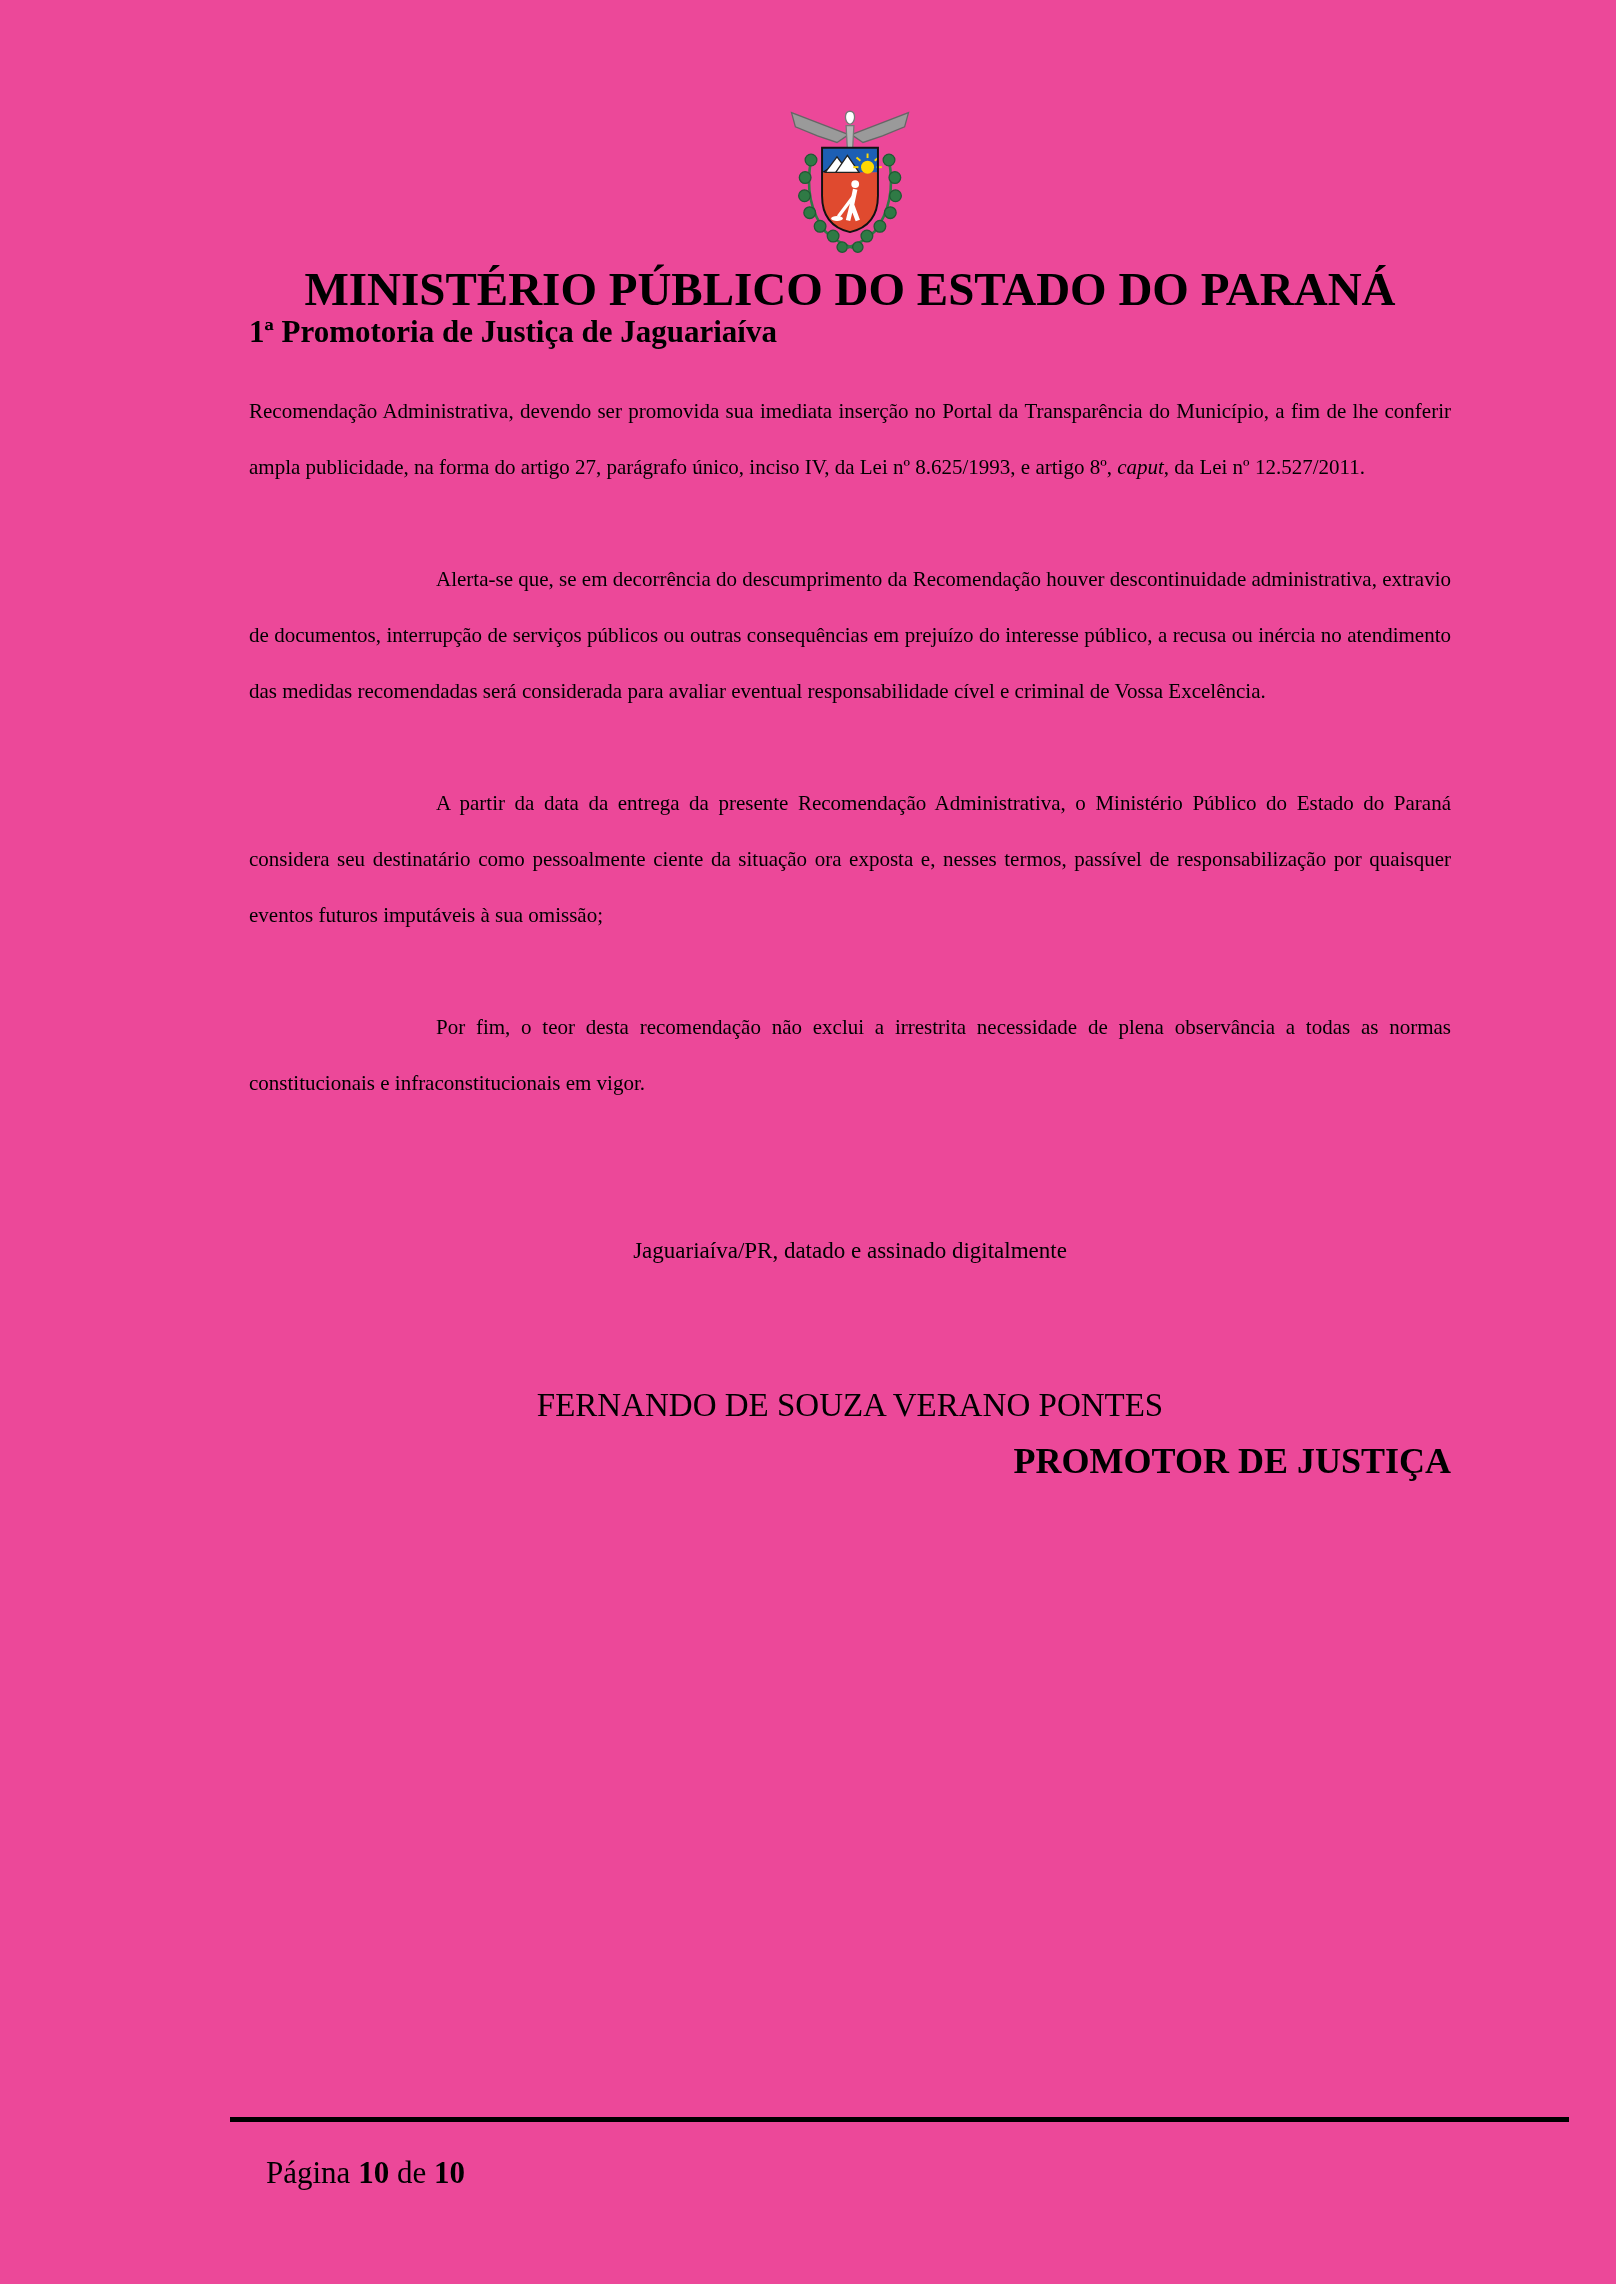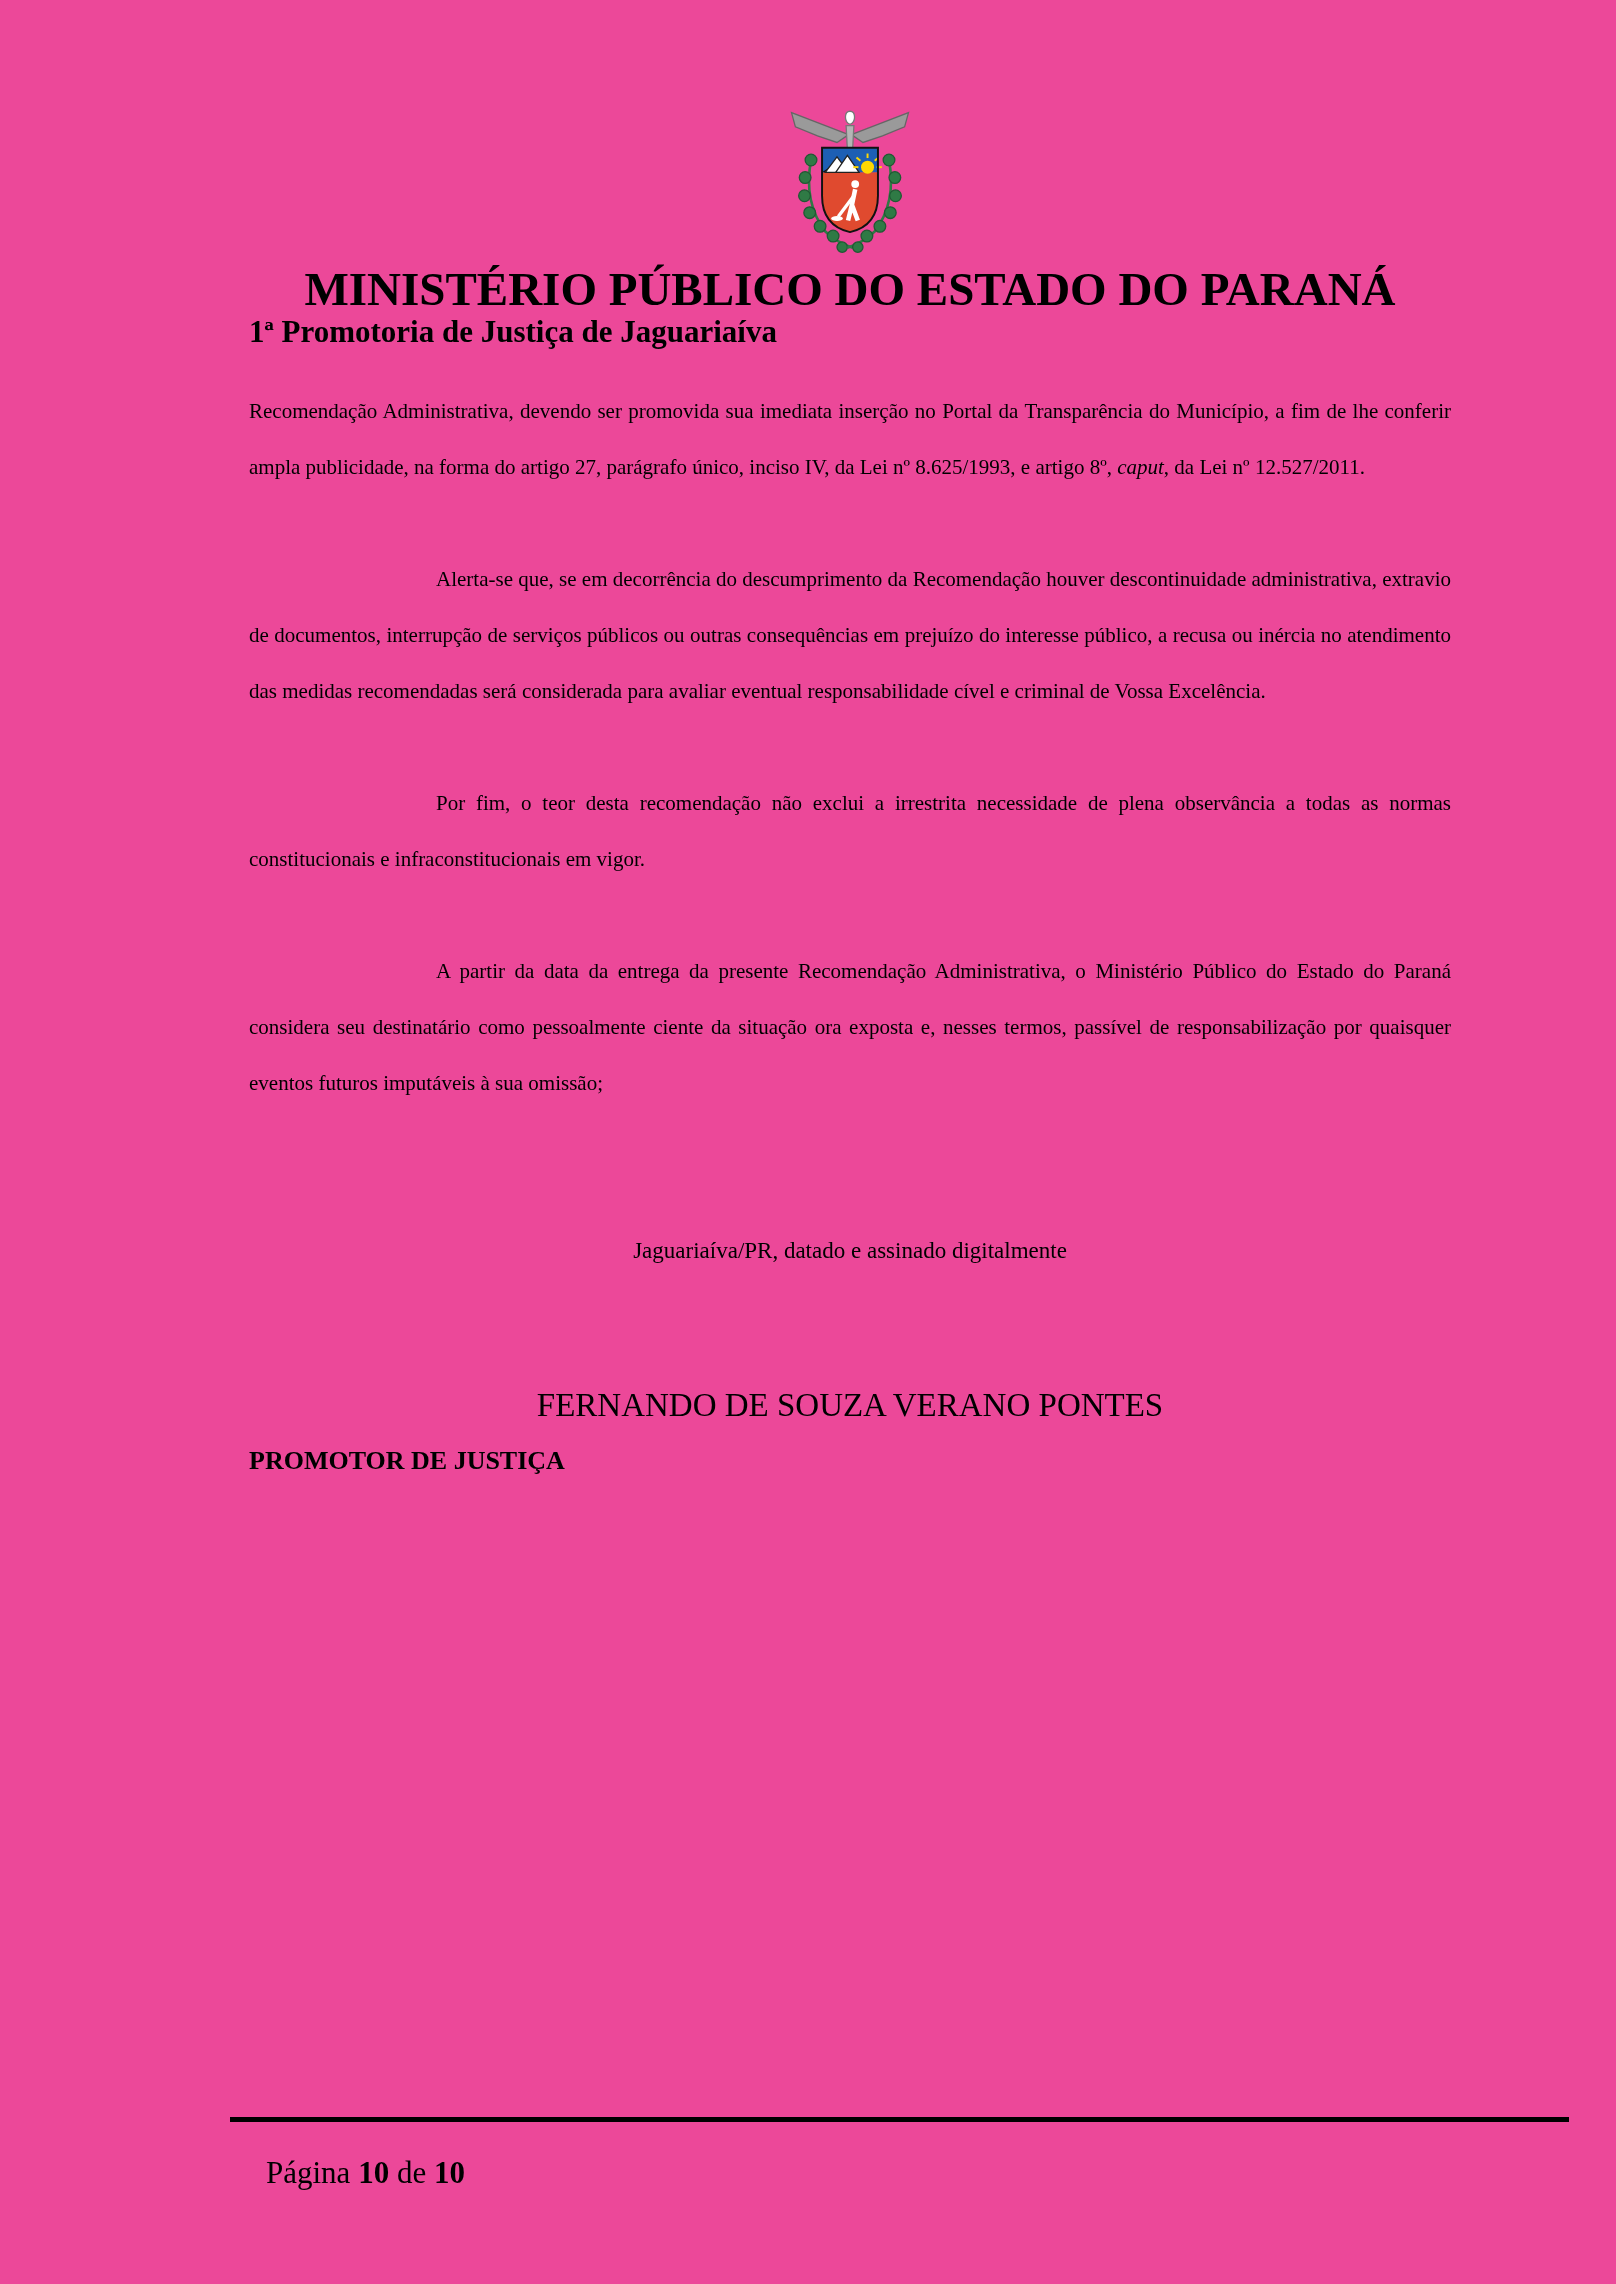--- a/index.html
+++ b/index.html
@@ -53,23 +53,23 @@
     text-align:center;
     margin:112px 0 0 0;
   }
   .signer-name{
     font-size:33px;
     line-height:56px;
     text-align:center;
     margin:98px 0 0 0;
   }
   .signer-role{
-    font-size:26px;
+    font-size:36px;
     line-height:56px;
-    text-align:left;
+    text-align:right;
     font-weight:bold;
     margin:0;
   }
   .footer-rule{
     position:absolute;
     left:230px;
     top:2117px;
     width:1339px;
     height:5.2px;
     background:#000;
@@ -147,23 +147,23 @@
       </g>
     </svg>
 
     <h1 class="org-title">MINISTÉRIO PÚBLICO DO ESTADO DO PARANÁ</h1>
     <h2 class="org-subtitle">1ª Promotoria de Justiça de Jaguariaíva</h2>
 
     <p class="body-par first-par"><span>Recomendação Administrativa, devendo ser promovida sua imediata inserção no Portal da Transparência do Município, a fim de lhe conferir ampla publicidade, na forma do artigo 27, parágrafo único, inciso IV, da Lei nº 8.625/1993, e artigo 8º, </span><i>caput</i><span>, da Lei nº 12.527/2011.</span></p>
 
     <p class="body-par indent"><span>Alerta-se que, se em decorrência do descumprimento da Recomendação houver descontinuidade administrativa, extravio de documentos, interrupção de serviços públicos ou outras consequências em prejuízo do interesse público, a recusa ou inércia no atendimento das medidas recomendadas será considerada para avaliar eventual responsabilidade cível e criminal de Vossa Excelência.</span></p>
 
+    <p class="body-par indent"><span>A partir da data da entrega da presente Recomendação Administrativa, o Ministério Público do Estado do Paraná considera seu destinatário como pessoalmente ciente da situação ora exposta e, nesses termos, passível de responsabilização por quaisquer eventos futuros imputáveis à sua omissão;</span></p>
+
     <p class="body-par indent"><span>Por fim, o teor desta recomendação não exclui a irrestrita necessidade de plena observância a todas as normas constitucionais e infraconstitucionais em vigor.</span></p>
-
-    <p class="body-par indent"><span>A partir da data da entrega da presente Recomendação Administrativa, o Ministério Público do Estado do Paraná considera seu destinatário como pessoalmente ciente da situação ora exposta e, nesses termos, passível de responsabilização por quaisquer eventos futuros imputáveis à sua omissão;</span></p>
 
     <p class="dateline">Jaguariaíva/PR, datado e assinado digitalmente</p>
 
     <p class="signer-name">FERNANDO DE SOUZA VERANO PONTES</p>
     <p class="signer-role">PROMOTOR DE JUSTIÇA</p>
   </div>
 
   <div class="footer-rule"></div>
   <div class="footer-page"><span>Página </span><b>10</b><span> de </span><b>10</b></div>
 </div>

